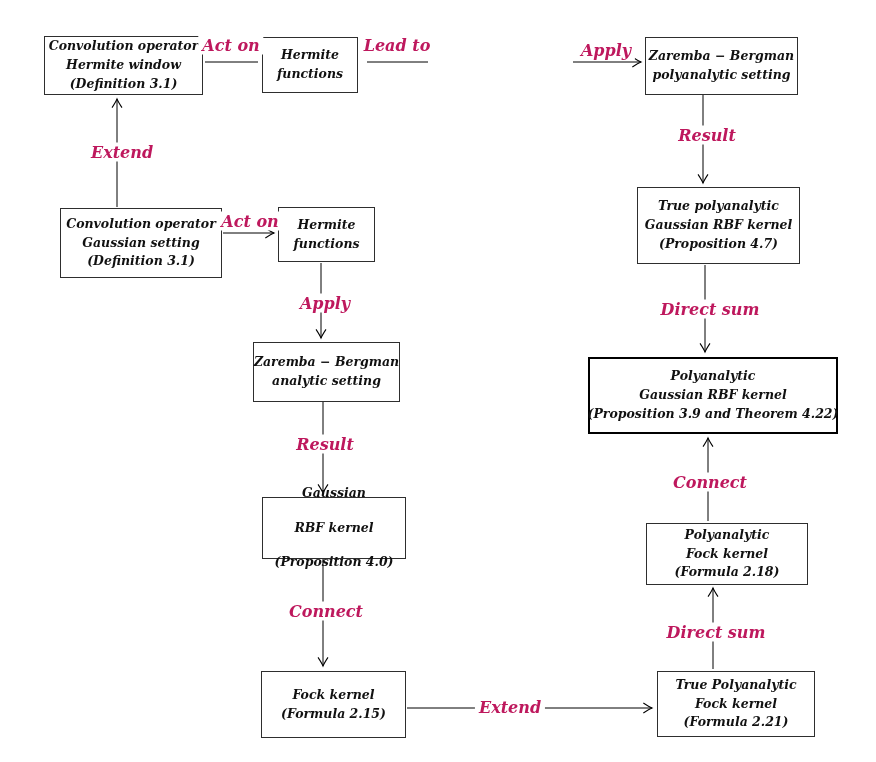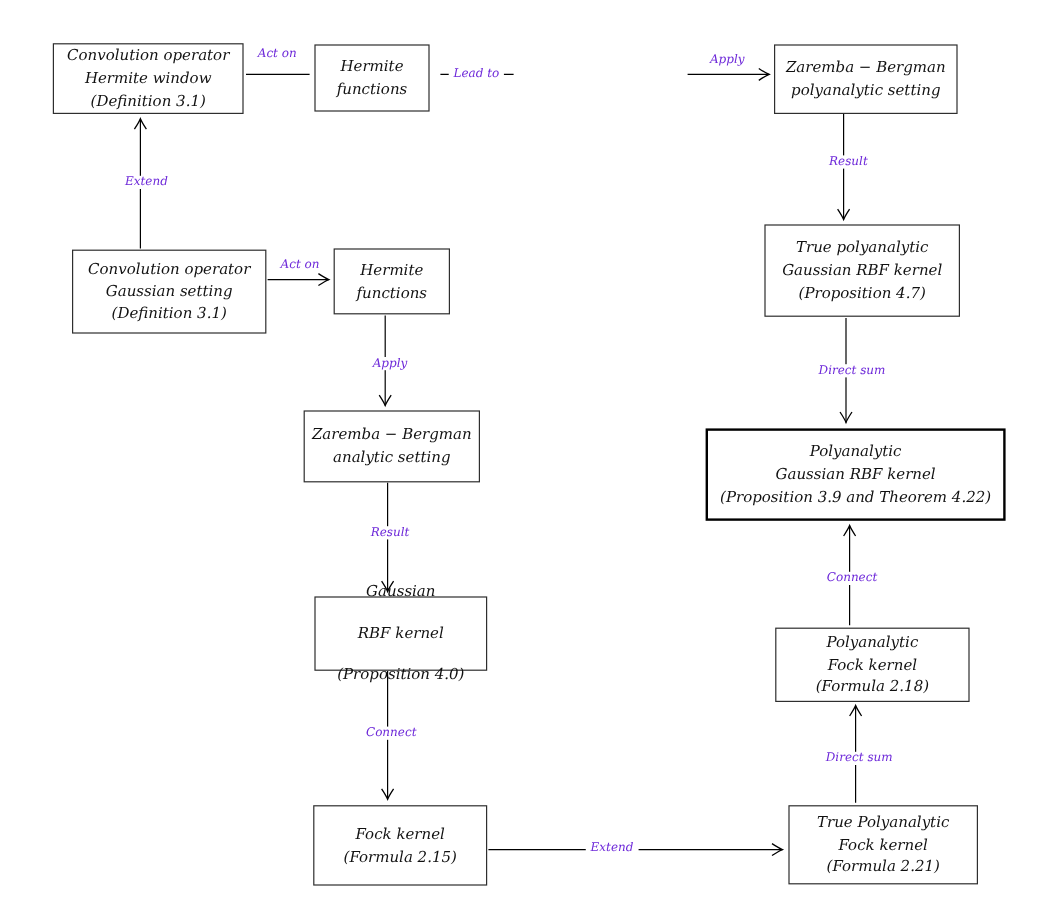--- a/index.html
+++ b/index.html
@@ -3,20 +3,21 @@
 <meta charset="utf-8">
 <style>
   html,body{margin:0;padding:0;background:#ffffff;}
   #canvas{
     position:relative;
     width:876px;
     height:762px;
     background:#ffffff;
     font-family:"DejaVu Serif", serif;
     overflow:hidden;
+    font-weight:bold;
   }
   #edges{
     position:absolute;
     left:0;top:0;
     width:876px;height:762px;
   }
   .node{
     position:absolute;
     box-sizing:border-box;
     border:1.2px solid #2e2e2e;
@@ -32,22 +33,22 @@
     color:#111111;
     white-space:nowrap;
   }
   .node.thick{
     border:2.6px solid #000000;
   }
   .edge-label{
     position:absolute;
     transform:translate(-50%,-50%);
     font-style:italic;
-    font-size:10px;
-    color:#6d28d9;
+    font-size:16px;
+    color:#be185d;
     background:#ffffff;
     padding:0 4px;
     white-space:nowrap;
   }
 </style>
 </head>
 <body>
 
 <div id="canvas">
 
@@ -167,21 +168,21 @@
     <span>RBF kernel</span>
     <span>(Proposition 4.0)</span>
   </div>
 
   <div class="node" style="left:261px;top:671px;width:145px;height:67px;">
     <span>Fock kernel</span>
     <span>(Formula 2.15)</span>
   </div>
 
   <div class="edge-label" style="left:231px;top:45px;">Act on</div>
-  <div class="edge-label" style="left:397px;top:62px;text-align:center;">Lead to</div>
+  <div class="edge-label" style="left:397px;top:45px;text-align:center;">Lead to</div>
   <div class="edge-label" style="left:606px;top:50px;">Apply</div>
   <div class="edge-label" style="left:707px;top:135px;">Result</div>
   <div class="edge-label" style="left:710px;top:309px;">Direct sum</div>
   <div class="edge-label" style="left:710px;top:482px;">Connect</div>
   <div class="edge-label" style="left:716px;top:632px;">Direct sum</div>
   <div class="edge-label" style="left:510px;top:707px;">Extend</div>
   <div class="edge-label" style="left:122px;top:152px;">Extend</div>
   <div class="edge-label" style="left:250px;top:221px;">Act on</div>
   <div class="edge-label" style="left:325px;top:303px;">Apply</div>
   <div class="edge-label" style="left:325px;top:444px;">Result</div>

